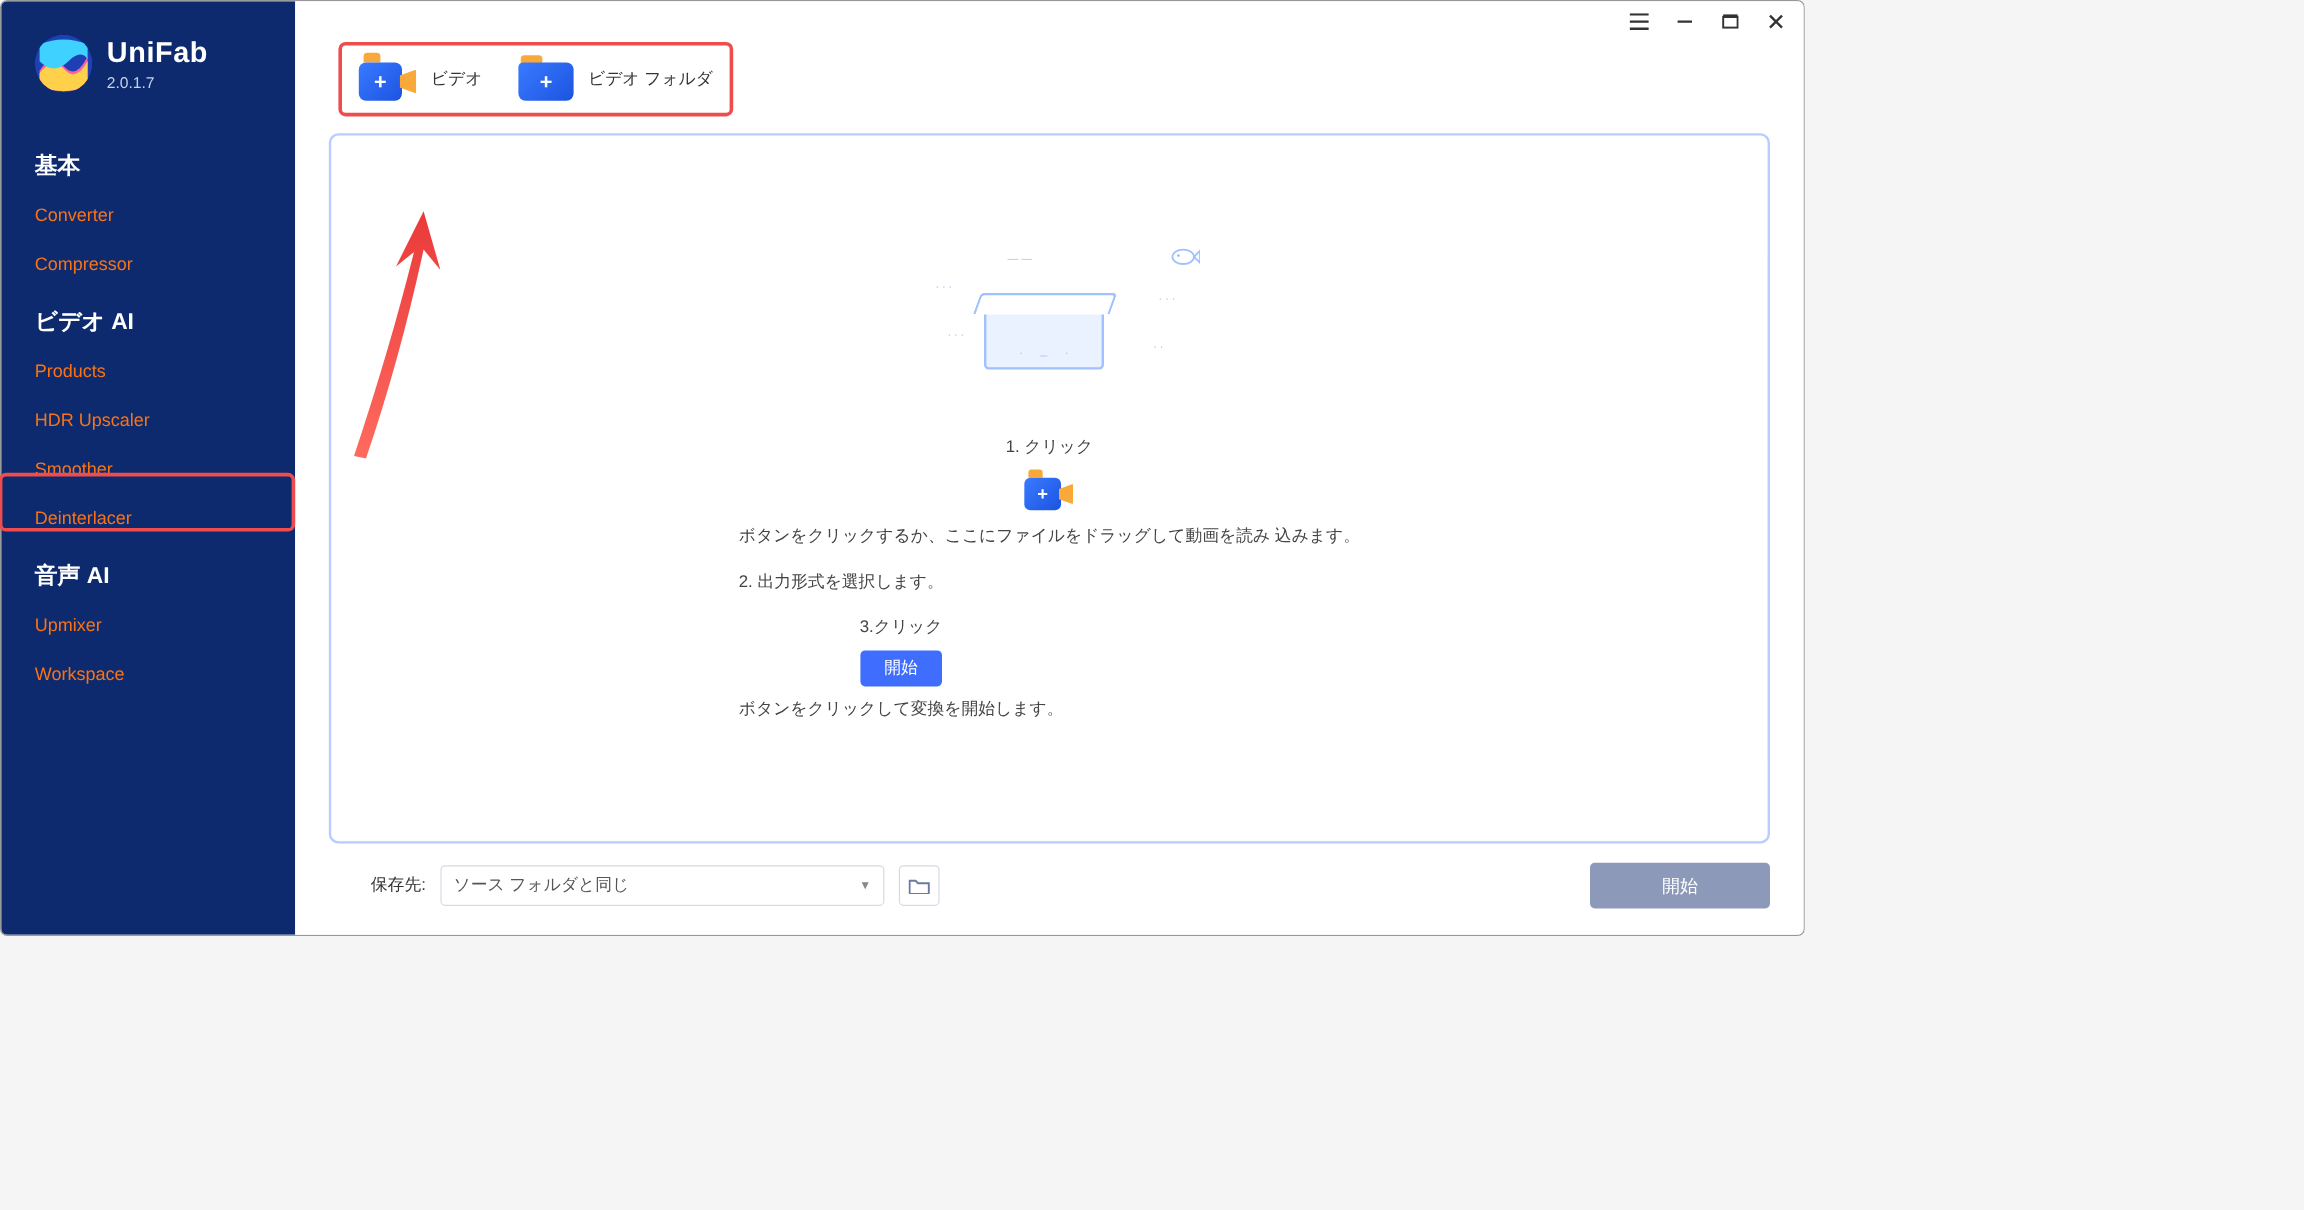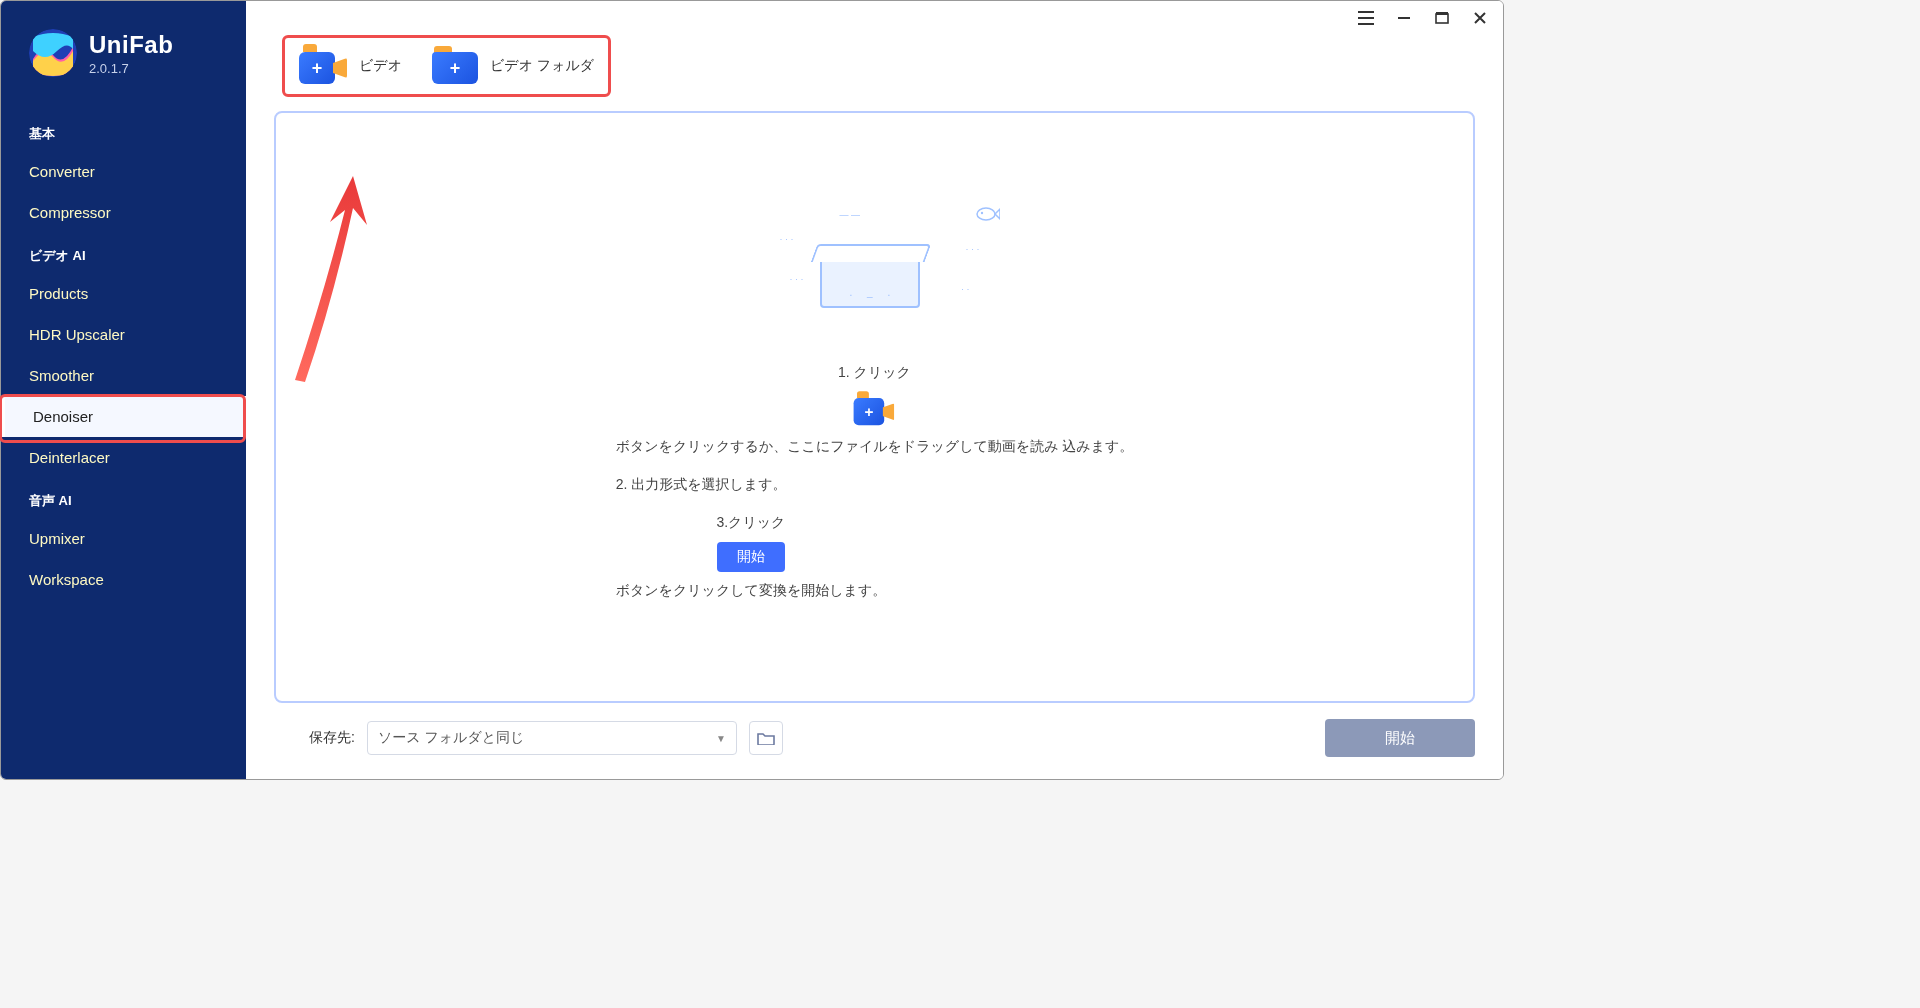--- a/index.html
+++ b/index.html
@@ -7,22 +7,22 @@
 .app { display: flex; width: 100%; height: 780px; background: #fff; border: 1px solid #999; border-radius: 6px; overflow: hidden; }
 
 
 .sidebar { width: 245px; background: #0e2a6e; color: #fff; display: flex; flex-direction: column; padding-top: 18px; flex-shrink: 0; }
 .brand { display: flex; align-items: center; gap: 12px; padding: 10px 28px 26px 28px; }
 .brand-logo { width: 48px; height: 48px; border-radius: 50%; position: relative; overflow: hidden; }
 .brand-text { display: flex; flex-direction: column; }
 .brand-name { font-size: 24px; font-weight: 700; letter-spacing: 0.5px; }
 .brand-ver { font-size: 13px; color: #c7d1ea; margin-top: 2px; }
 .nav { display: flex; flex-direction: column; gap: 0; padding-top: 8px; }
-.nav-header { padding: 14px 28px 8px 28px; font-size: 13px; font-weight: 700; color: #fff; }
-.nav-item { padding: 12px 28px; font-size: 15px; color: #fef9c3; cursor: pointer; position: relative; }
+.nav-header { padding: 14px 28px 8px 28px; font-size: 19px; font-weight: 700; color: #fff; }
+.nav-item { padding: 12px 28px; font-size: 15px; color: #f97316; cursor: pointer; position: relative; }
 .nav-item.active { background: #f5f8ff; color: #222; border-left: 4px solid #fff; }
 .nav-bottom { margin-top: auto; padding-bottom: 28px; }
 
 
 .main { flex: 1; display: flex; flex-direction: column; background: #fff; position: relative; }
 .titlebar { position: absolute; top: 8px; right: 14px; display: flex; gap: 20px; align-items: center; z-index: 5; }
 .tb-icon { width: 18px; height: 18px; cursor: pointer; display: flex; align-items: center; justify-content: center; color: #333; }
 
 .toolbar-wrap { padding: 34px 0 0 0; }
 .toolbar { display: flex; gap: 30px; align-items: center; margin-left: 36px; padding: 10px 14px; border-radius: 6px; width: fit-content; }
@@ -90,21 +90,20 @@
 
     <nav class="nav">
       <div class="nav-header">基本</div>
       <div class="nav-item">Converter</div>
       <div class="nav-item">Compressor</div>
 
       <div class="nav-header">ビデオ AI</div>
       <div class="nav-item">Products</div>
       <div class="nav-item">HDR Upscaler</div>
       <div class="nav-item">Smoother</div>
-      <div class="nav-item active" id="active-item">Denoiser</div>
       <div class="nav-item">Deinterlacer</div>
 
       <div class="nav-header">音声 AI</div>
       <div class="nav-item">Upmixer</div>
 
       <div class="nav-bottom">
         <div class="nav-item">Workspace</div>
       </div>
     </nav>
   </aside>

